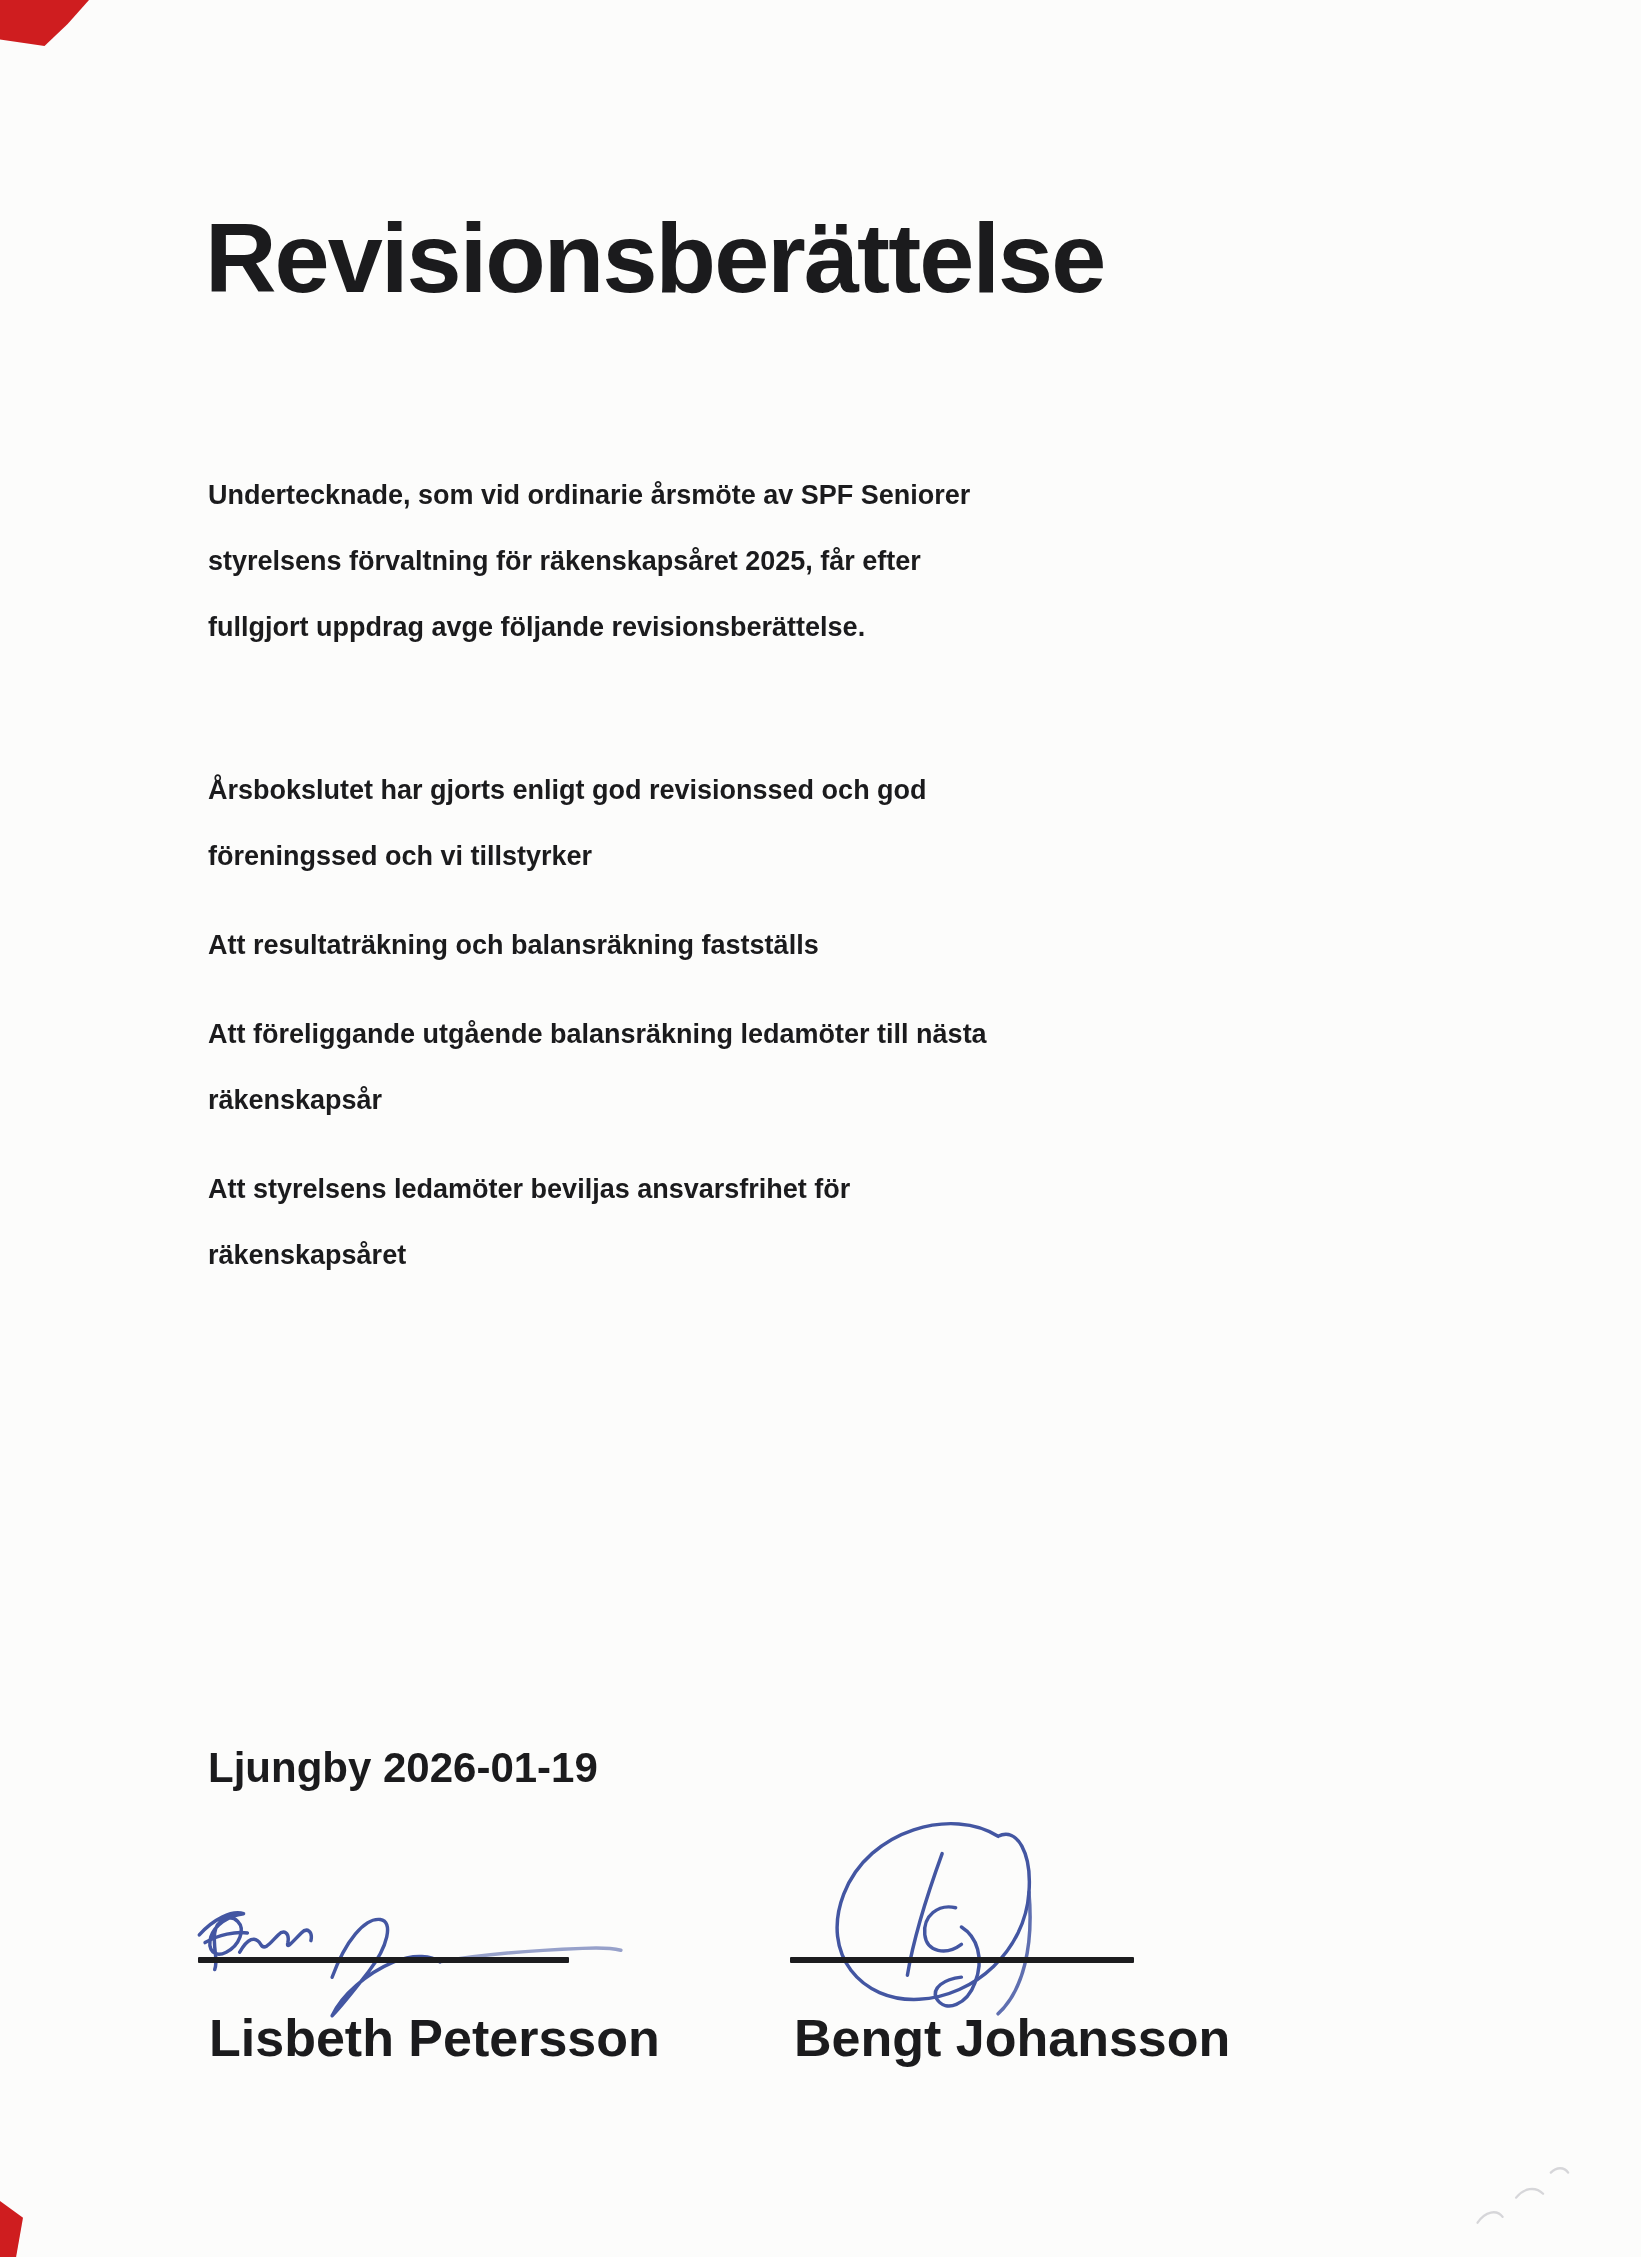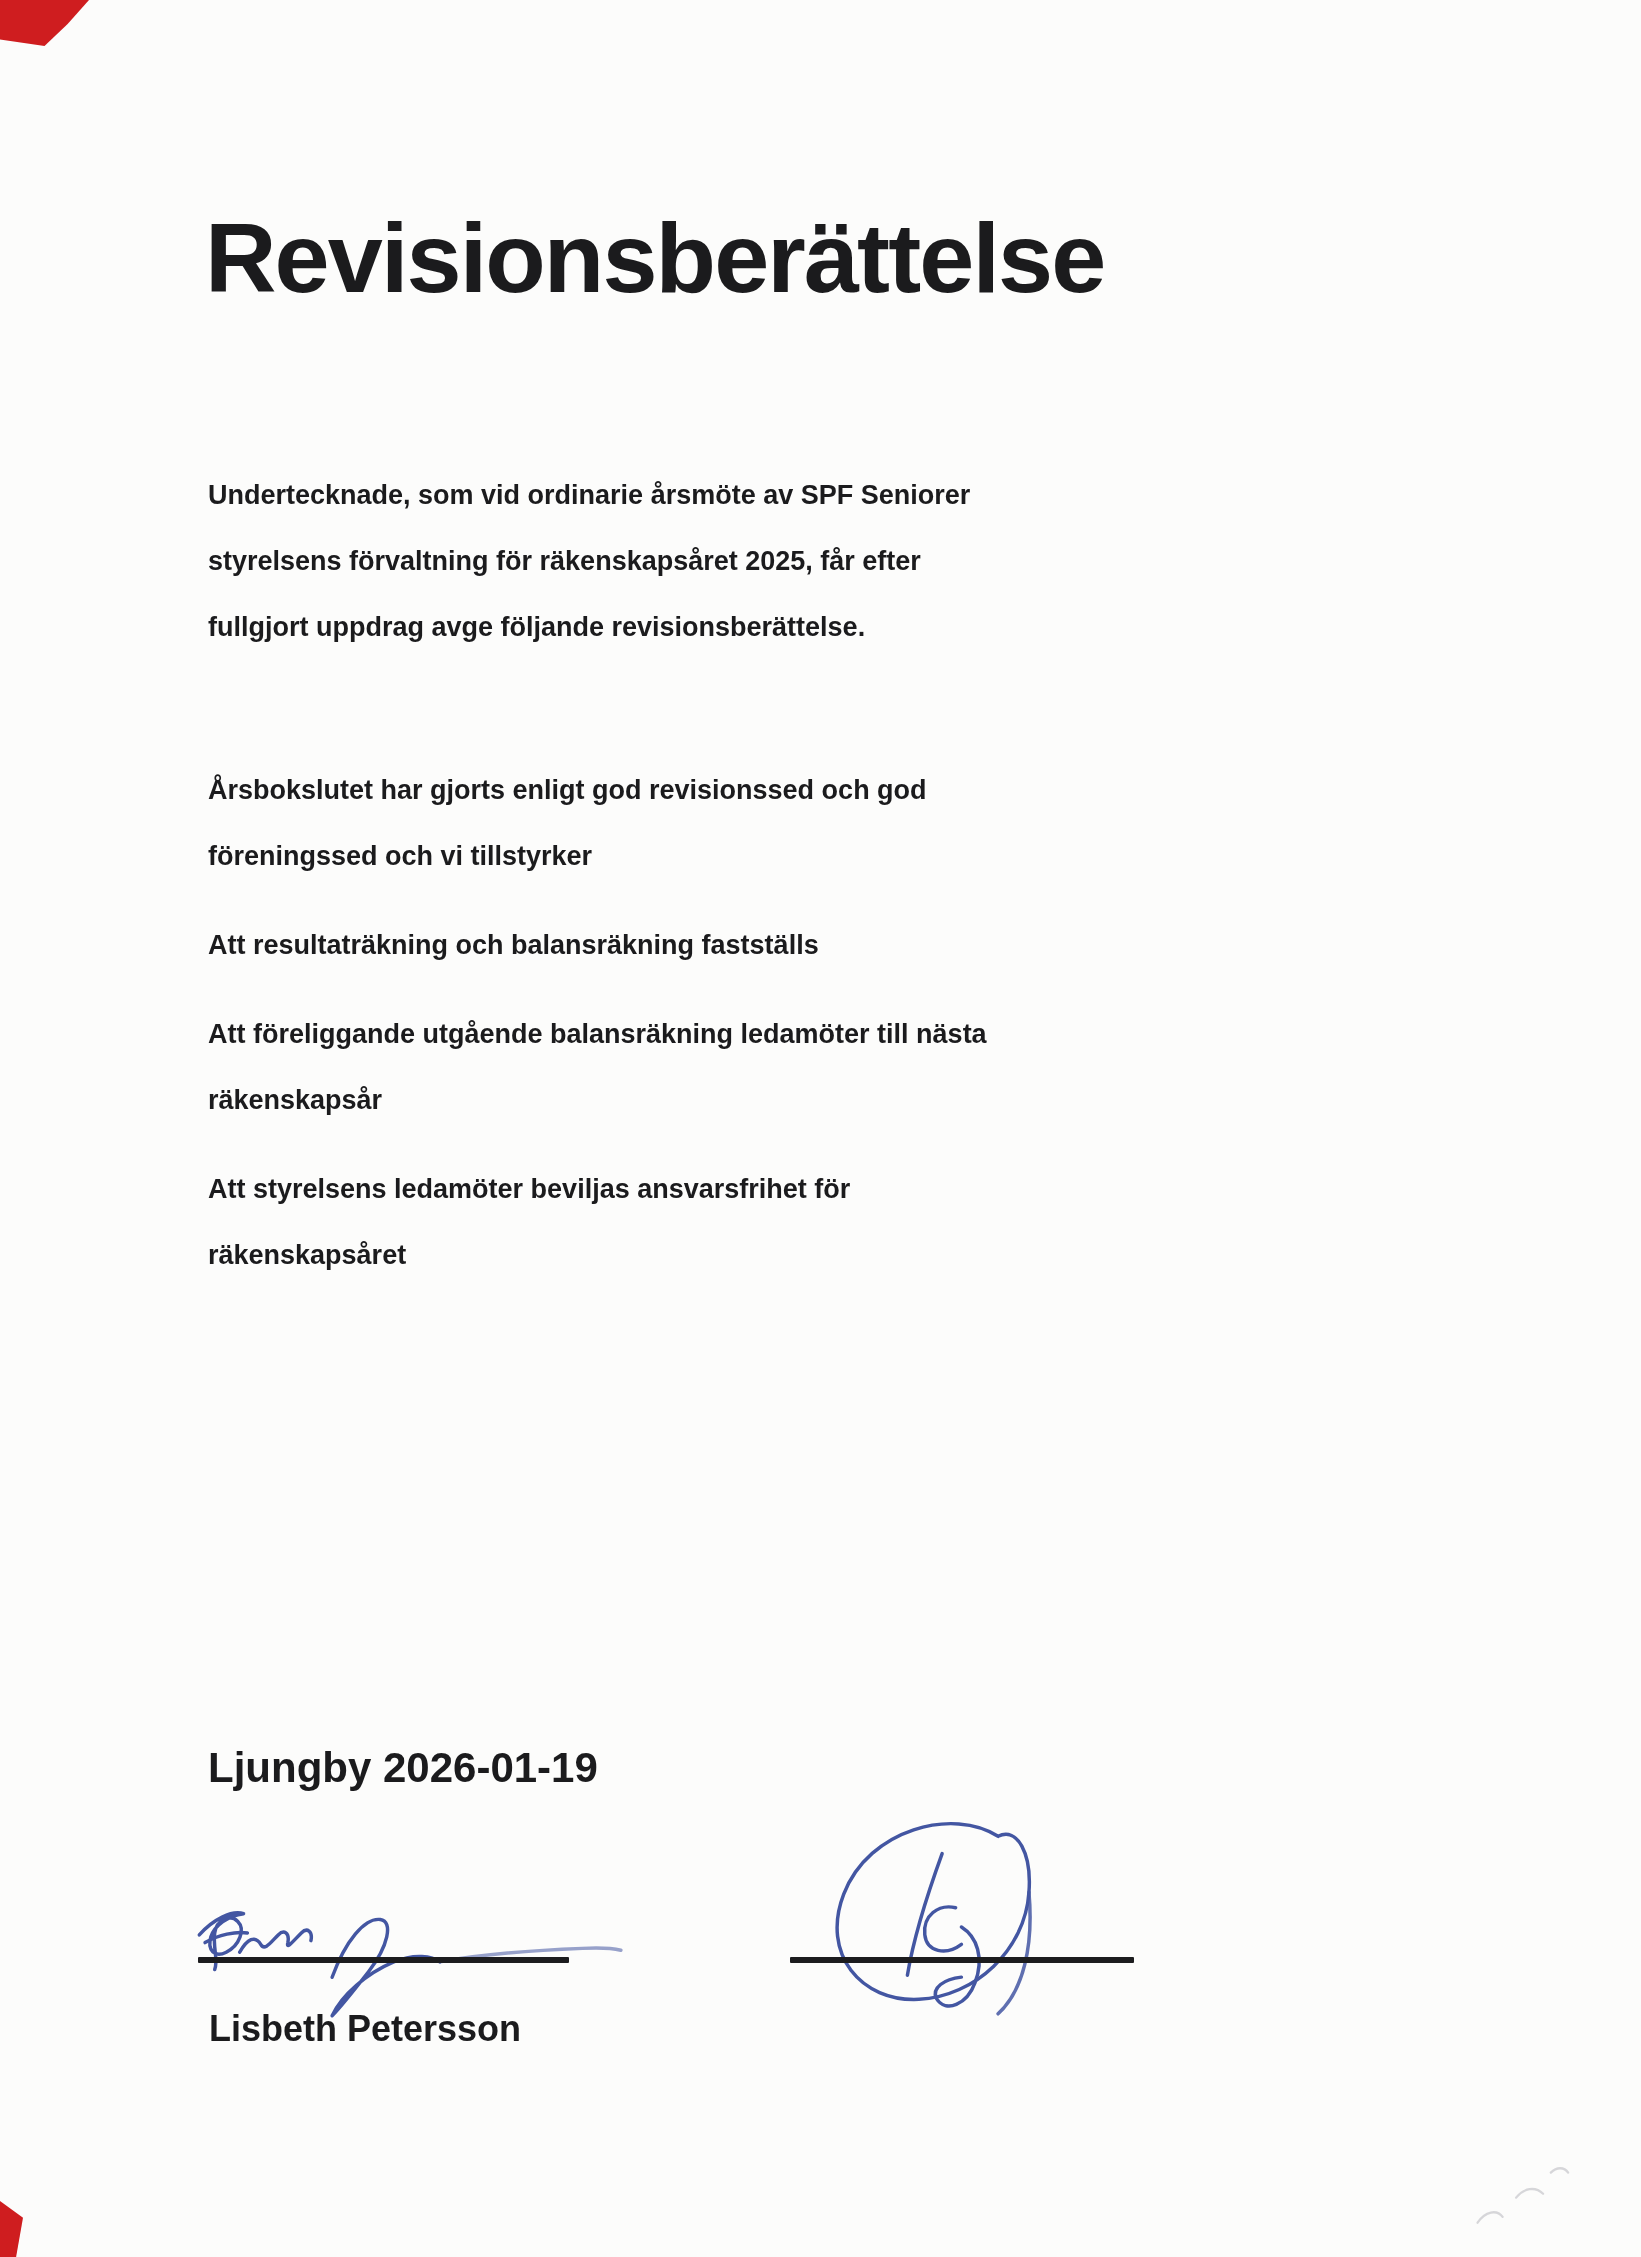--- a/index.html
+++ b/index.html
@@ -62,21 +62,21 @@
 
   .sig-line{
     position:absolute;top:1957px;height:5.8px;
     background:#1c1c1e;border-radius:1px;
   }
   #sig-line-left{left:198px;width:371px;}
   #sig-line-right{left:790px;width:344px;}
 
   .sig-name{
     position:absolute;top:2008px;
-    font-size:36px;font-weight:bold;white-space:nowrap;
+    font-size:52px;font-weight:bold;white-space:nowrap;
   }
   #sig-name-left{left:209px;}
   #sig-name-right{left:794px;}
 
   .pencil-mark{position:absolute;left:1466px;top:2155px;opacity:.65;}
   .pencil-mark path{fill:none;stroke:var(--pencil);stroke-width:2.4;stroke-linecap:round;}
 </style>
 </head>
 <body>
 
@@ -125,20 +125,21 @@
     <path d="M138,42 C122,86 108,132 102,168"></path>
     <path d="M152,98 C134,94 118,106 120,126 C122,144 142,148 158,136"></path>
     <path d="M158,118 C174,128 182,150 172,176 C164,198 142,208 132,192 C127,181 140,172 158,170"></path>
     <path d="M228,82 C233,138 222,184 196,208" opacity="0.85"></path>
   </svg>
 
   <div class="sig-line" id="sig-line-left"></div>
   <div class="sig-line" id="sig-line-right"></div>
 
   <div class="sig-name" id="sig-name-left">Lisbeth Petersson</div>
+  <div class="sig-name" id="sig-name-right">Bengt Johansson</div>
 
   <svg class="pencil-mark" width="106" height="92" viewBox="0 0 110 95">
     <path d="M12,70 C20,58 32,56 38,64"></path>
     <path d="M52,44 C60,34 72,32 80,40"></path>
     <path d="M88,18 C94,12 102,12 106,18"></path>
   </svg>
 
 </div>
 
 

